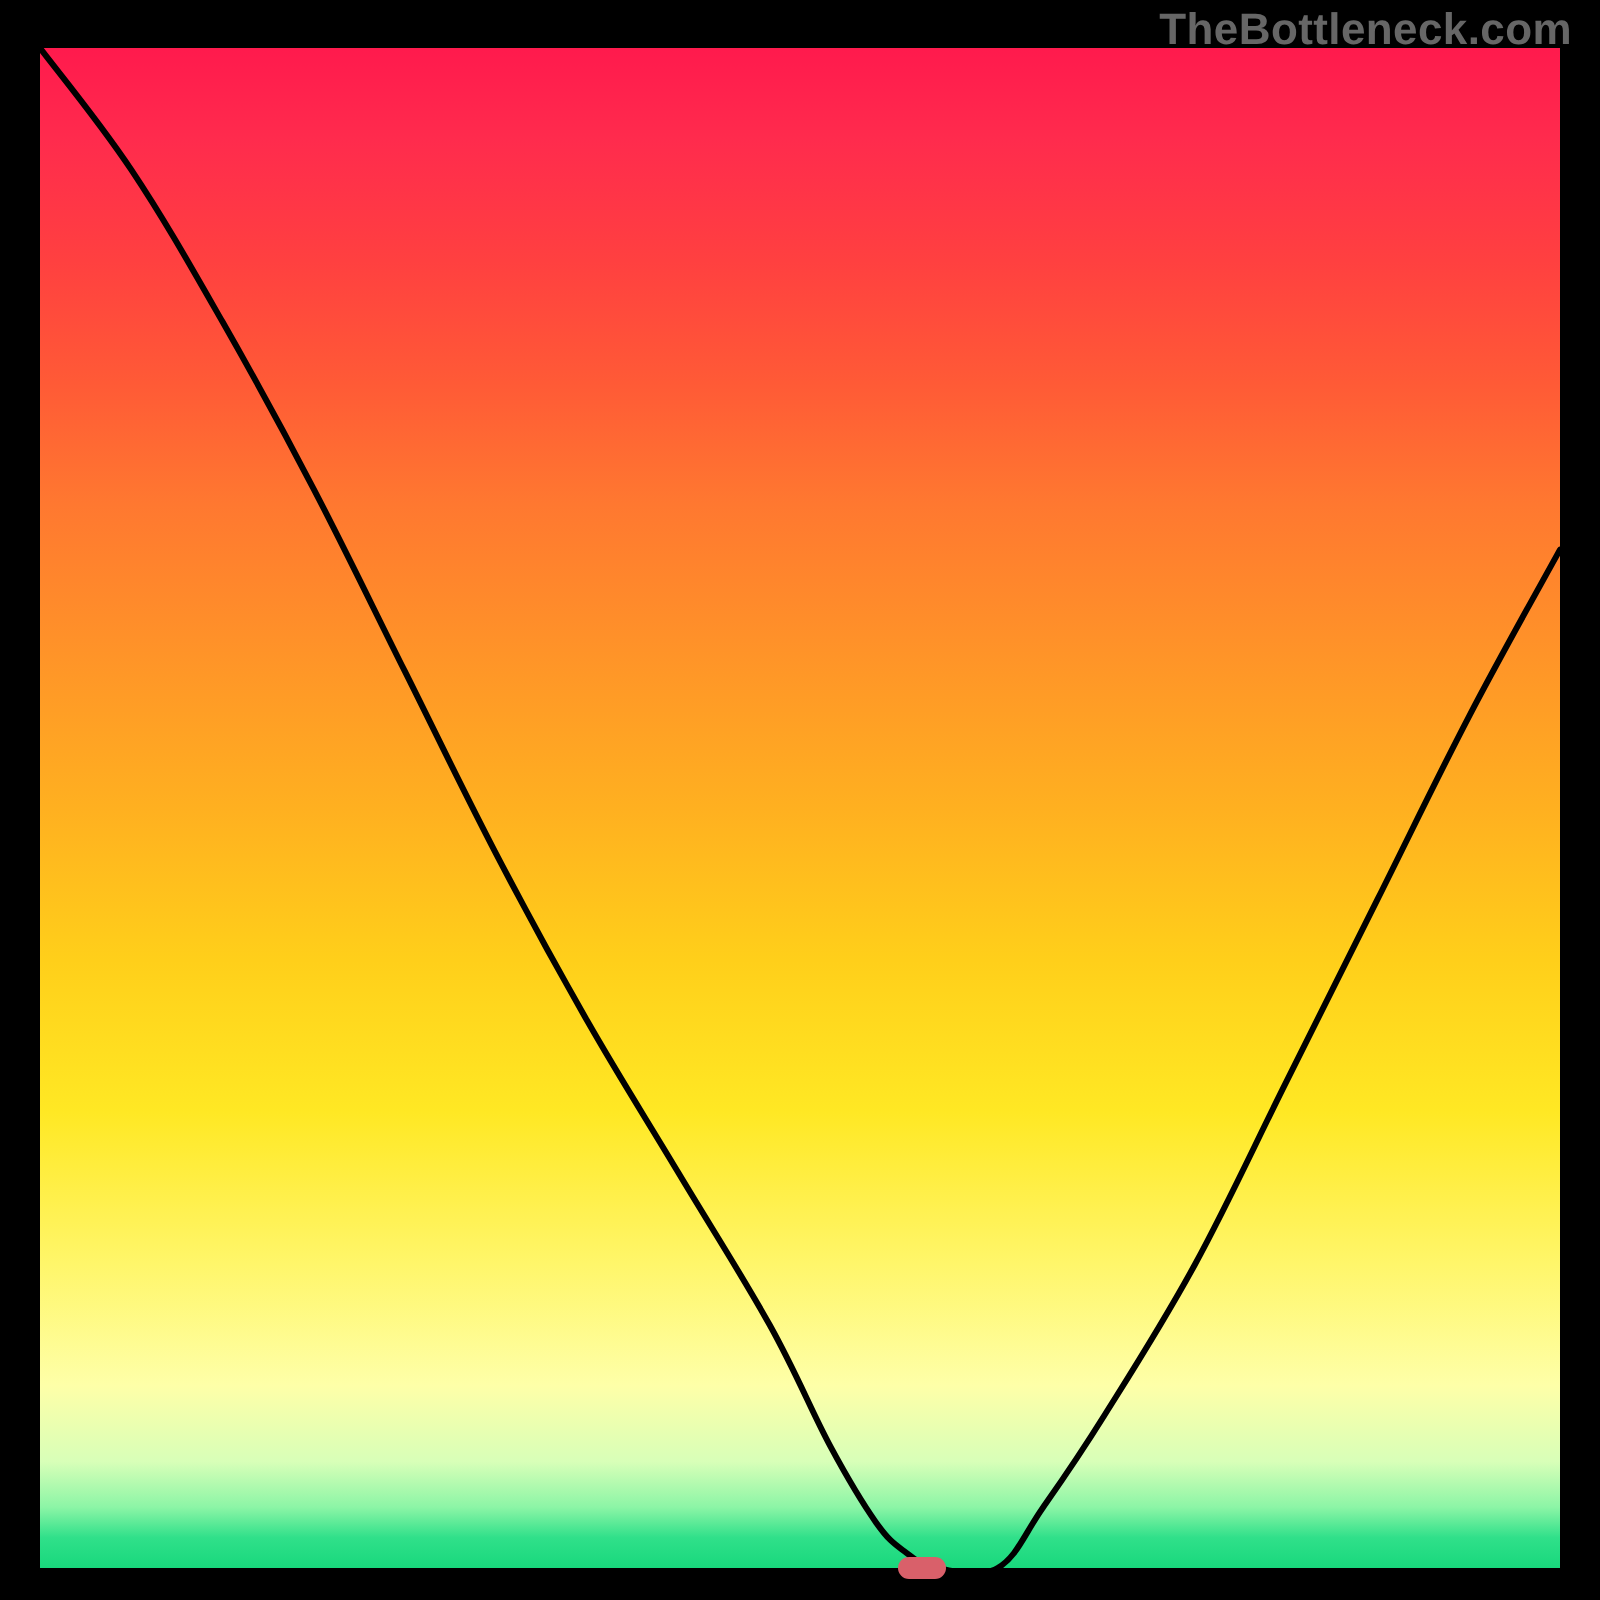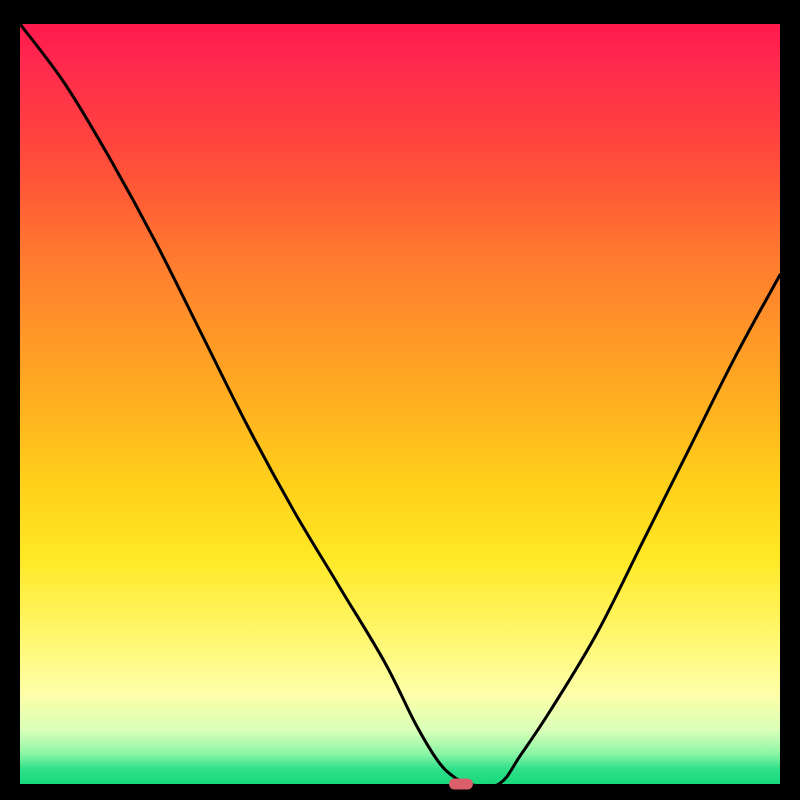--- a/index.html
+++ b/index.html
@@ -72,20 +72,21 @@
     background: #d9606a;
     border-radius: 6px;
     transform: translate(-50%, -50%);
     z-index: 3;
   }
 </style>
 </head>
 <body>
 
 <div class="container">
+  <div class="watermark">TheBottleneck.com</div>
   <div class="plot">
     <div class="gradient"></div>
     <svg class="curve" viewBox="0 0 760 760" preserveAspectRatio="none">
       <path id="curve-path" fill="none" stroke="#000" stroke-width="3" stroke-linecap="round" stroke-linejoin="round" d="M 0.0 0.0 C 8.2 10.9, 29.2 36.2, 45.6 60.8 C 62.0 85.4, 74.8 108.1, 91.2 136.8 C 107.6 165.5, 120.4 188.9, 136.8 220.4 C 153.2 251.9, 166.0 278.8, 182.4 311.6 C 198.8 344.4, 211.6 371.3, 228.0 402.8 C 244.4 434.3, 257.2 457.7, 273.6 486.4 C 290.0 515.1, 302.8 535.0, 319.2 562.4 C 335.6 589.8, 351.1 613.8, 364.8 638.4 C 378.5 663.0, 385.6 681.4, 395.2 699.2 C 404.8 717.0, 411.2 727.6, 418.0 737.2 C 424.8 746.8, 427.7 748.3, 433.2 752.4 C 438.7 756.5, 440.2 758.6, 448.4 760.0 C 456.6 761.4, 469.2 765.5, 478.8 760.0 C 488.4 754.5, 492.0 743.3, 501.6 729.6 C 511.2 715.9, 518.3 705.9, 532.0 684.0 C 545.7 662.1, 561.2 638.1, 577.6 608.0 C 594.0 577.9, 606.8 549.6, 623.2 516.8 C 639.6 484.0, 652.4 458.4, 668.8 425.6 C 685.2 392.8, 698.0 365.9, 714.4 334.4 C 730.8 302.9, 751.8 265.8, 760.0 250.8"></path>
     </svg>
     <div class="marker" id="min-marker" style="left: 440.8px; top: 760px; background: rgb(217, 96, 106);"></div>
   </div>
 </div>
 
 </body></html>

